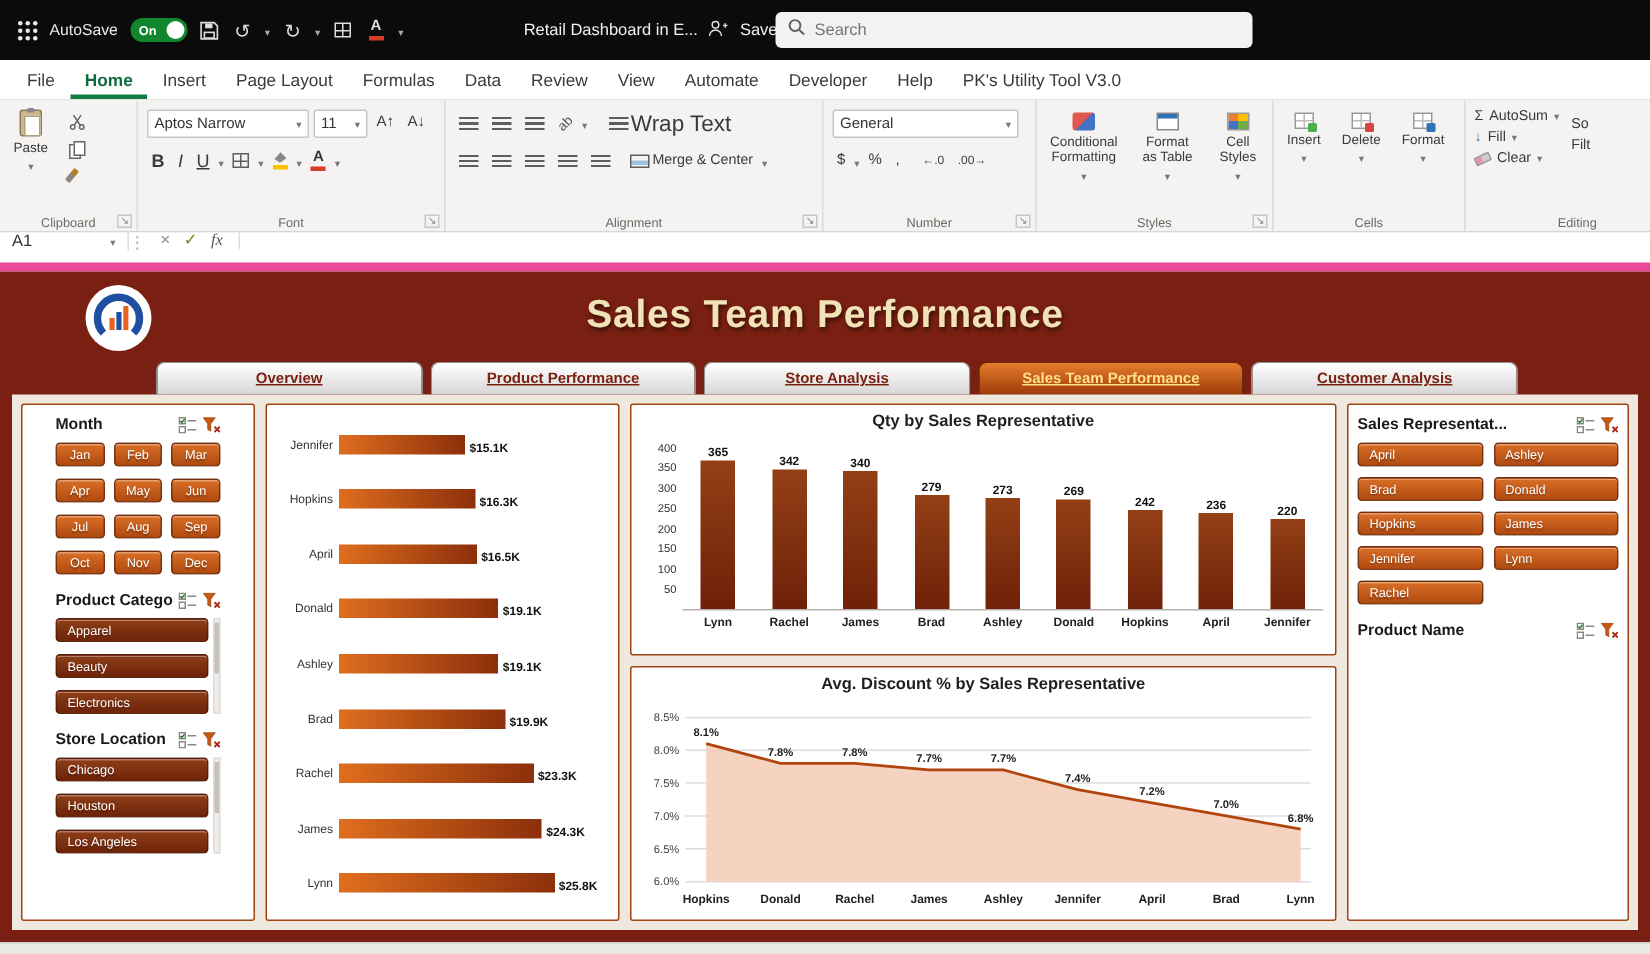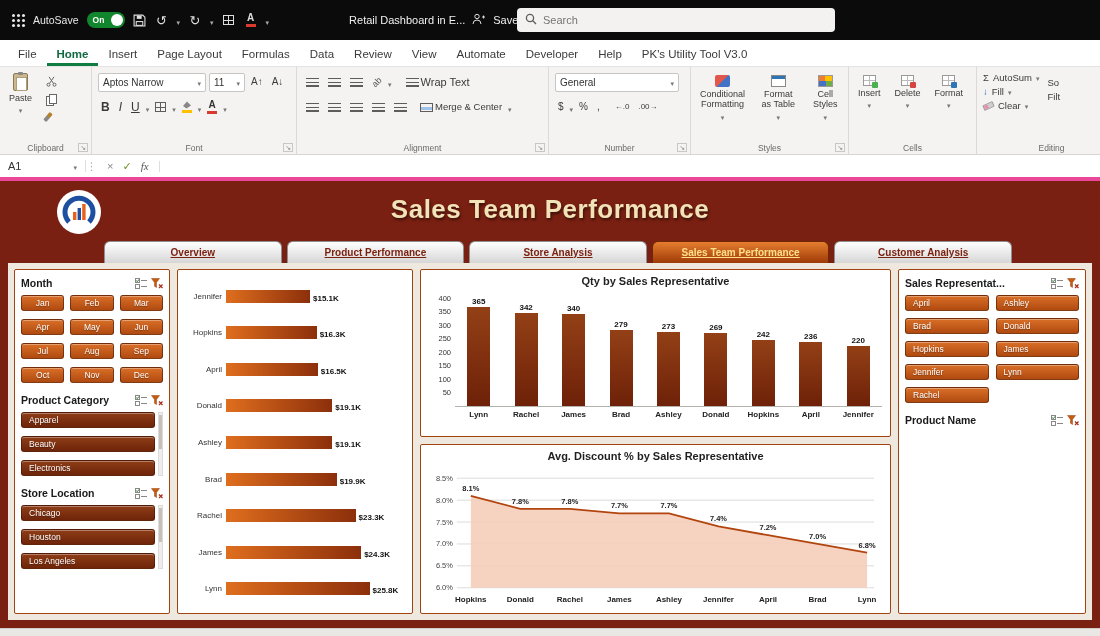--- a/index.html
+++ b/index.html
@@ -64,40 +64,40 @@
 .i-cell::after{content:"";position:absolute;right:-3px;bottom:-3px;width:6px;height:6px;border-radius:1px}
 .i-cell.ins::after{background:#4CAF50}.i-cell.del::after{background:#D64541}.i-cell.fmt::after{background:#2E75B6}
 .i-eraser{display:inline-block;width:11px;height:6px;background:linear-gradient(90deg,#E791B5 45%,#d0cecc 45%);border:1px solid #999;border-radius:1px;transform:rotate(-25deg)}
 .stack-btn{display:flex;flex-direction:column;align-items:center;gap:2px;font-size:9px;color:#3b3a39;text-align:center;line-height:1.15;cursor:pointer;padding:1px 3px}
 .g-styles .rg-body,.g-cells .rg-body{display:flex;gap:8px;align-items:flex-start;padding-top:2px}
 .ed-row{display:flex;align-items:center;gap:4px;font-size:9.5px;color:#3b3a39;margin-bottom:3px;cursor:pointer;white-space:nowrap}
 .g-editing .rg-body{display:flex;gap:8px}
 .cutcol{width:50px;overflow:hidden;font-size:9.5px;color:#3b3a39;line-height:1.5;padding-top:4px;white-space:nowrap}
 
 
-.fbar{height:26px;background:#fff;border-bottom:4px solid #ec4899;display:flex;align-items:center;flex:none}
+.fbar{height:26px;background:#fff;border-bottom:6px solid #ec4899;display:flex;align-items:flex-start;flex:none}
 .namebox{width:86px;border-right:1px solid #e0deda;display:flex;align-items:center;justify-content:space-between;padding:0 8px;font-size:11px;color:#333;cursor:pointer}
 .fb-mid{display:flex;align-items:center;gap:9px;padding:0 10px;border-right:1px solid #e0deda}
 .fb-ic{font-size:11px;color:#8a8886;cursor:pointer;line-height:1}
 .fb-ic.green{color:#6b8e23}
 .fb-ic.fx{font-style:italic;font-family:"Liberation Serif",serif;color:#555}
 .fb-more{font-size:11px;color:#aaa;display:flex;align-items:center}
 .fb-input{flex:1}
 
 
 .dash{height:447px;background:#7A2012;display:flex;flex-direction:column;flex:none}
 .dash-header{height:56px;position:relative;display:flex;align-items:center;justify-content:center;flex:none}
 .dash-logo{position:absolute;left:56px;top:8px;width:46px;height:46px;z-index:3}
 .dash-title{font-size:26px;font-weight:bold;color:#F2E2B8;letter-spacing:.5px;text-shadow:1px 2px 3px rgba(0,0,0,.55)}
 .dash-tabs{height:26px;display:flex;align-items:flex-end;gap:5px;padding:0 88px 0 104px;flex:none}
 .dtab{flex:1;height:22px;border:1px solid #8f8f8f;border-bottom:none;border-radius:6px 6px 0 0;background:linear-gradient(#ffffff,#d6d6d6);color:#7B2110;font-weight:bold;font-size:10px;display:flex;align-items:center;justify-content:center;text-decoration:underline;cursor:pointer;white-space:nowrap;overflow:hidden}
 .dtab.active{background:linear-gradient(#E57E2E,#9E3A08);color:#FFE08A;border-color:#6e2805}
 .dash-content{flex:1;min-height:0;margin:0 8px 8px;background:#EFE8DF;display:flex;gap:7px;padding:6px}
 .panel{background:#fff;border:1px solid #A04310;border-radius:2px;min-height:0;overflow:hidden}
-.left-panel{width:156px;padding:5px 6px;flex:none;display:flex;flex-direction:column}
+.left-panel{width:156px;padding:5px 22px;flex:none;display:flex;flex-direction:column}
 .right-panel{width:188px;padding:5px 6px;flex:none;display:flex;flex-direction:column}
 .bar-panel{width:236px;padding:6px 8px;flex:none;display:flex;flex-direction:column}
 .mid-col{flex:1;display:flex;flex-direction:column;gap:7px;min-width:0}
 .qty-panel{height:168px;padding:5px 8px;flex:none}
 .area-panel{flex:1;padding:5px 6px}
 
 
 .slicer{margin-bottom:9px}
 .slicer-head{display:flex;align-items:center;gap:4px;margin:2px 0 6px}
 .slicer-title{flex:1;font-size:10.5px;font-weight:bold;color:#1a1a1a;white-space:nowrap;overflow:hidden}
@@ -294,21 +294,21 @@
           </span>
         <span class="rb">
             <span class="il"></span>
           </span>
         <span class="rb">
             <span class="i-orient">ab</span>
           </span>
           <span class="dd"></span>
         <span class="rb" style="margin-left:8px">
             <span class="il"></span>
-            <span style="font-size:11px">Wrap Text</span>
+            <span style="font-size:15px">Wrap Text</span>
           </span>
       </div>
       <div class="rrow">
         <span class="rb">
             <span class="il"></span>
           </span>
         <span class="rb">
             <span class="il"></span>
           </span>
         <span class="rb">

